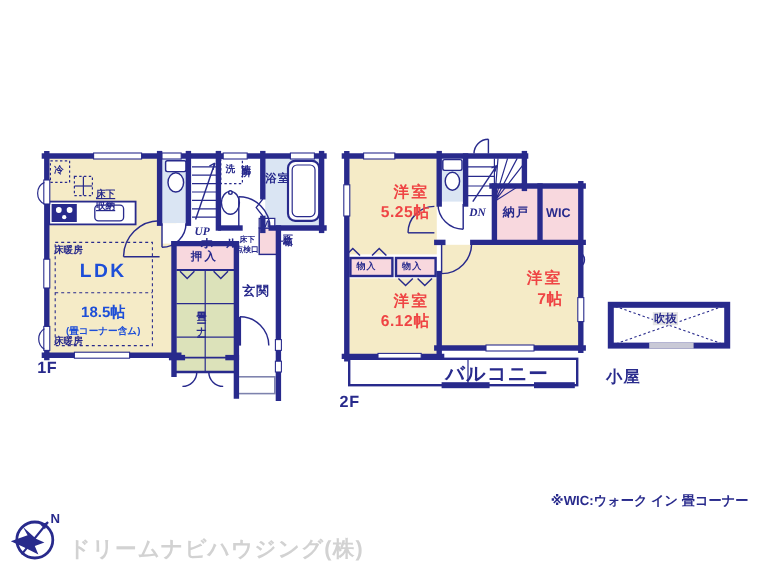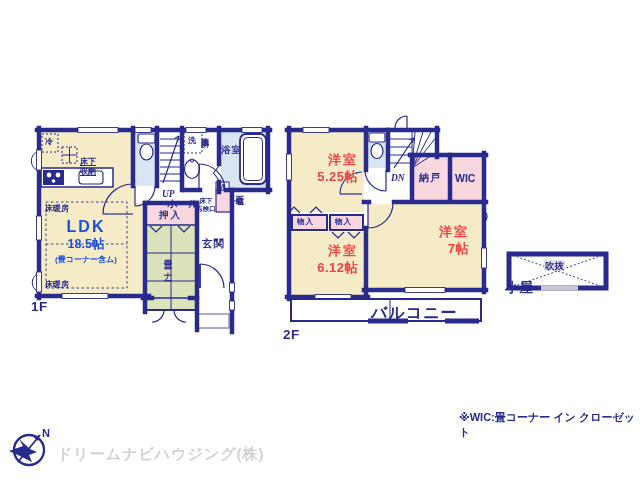--- a/index.html
+++ b/index.html
@@ -8,25 +8,25 @@
   #plan-svg{position:absolute;left:0;top:0;}
   .lbl{position:absolute;color:#282a8c;font-weight:bold;white-space:pre-line;line-height:1.2;}
   .vlbl{position:absolute;color:#282a8c;font-weight:bold;writing-mode:vertical-rl;letter-spacing:1px;line-height:1;}
   .ctr{text-align:center;}
   .ital{font-family:"Liberation Serif","DejaVu Serif",serif;font-style:italic;}
   .roomblock{position:absolute;text-align:right;color:#ef4444;font-weight:bold;line-height:1.3;}
   .roomblock .rname{font-size:13px;letter-spacing:2px;}
   .roomblock .rsize{font-size:13px;letter-spacing:0.5px;}
   .ldkblock{position:absolute;left:40px;top:218px;width:92px;text-align:center;color:#1d4ed8;font-weight:bold;}
   .ldkblock .lname{font-size:16px;letter-spacing:2px;}
-  .ldkblock .lsize{font-size:12.5px;margin-top:0;}
+  .ldkblock .lsize{font-size:12.5px;margin-top:16px;}
   .ldkblock .lnote{font-size:8px;font-weight:bold;margin-top:1px;}
   .tiny{font-size:8px;}
   .note{position:absolute;left:459px;top:410px;font-size:11px;font-weight:bold;color:#282a8c;}
-  .company{position:absolute;left:57px;top:445px;font-size:15px;font-weight:bold;color:#d2d2d2;letter-spacing:1px;}
+  .company{position:absolute;left:57px;top:445px;font-size:18px;font-weight:bold;color:#d2d2d2;letter-spacing:1px;}
   .north{position:absolute;left:42px;top:427px;font-size:11px;font-weight:bold;color:#282a8c;}
   .whitebg{background:#e5e5e5;padding:0 1px;}
 </style>
 </head>
 <body>
 
 <div id="stage">
 
 <svg id="plan-svg" width="640" height="480" viewBox="0 0 640 480">
 
@@ -286,19 +286,19 @@
   <div class="rsize">6.12帖</div>
 </div>
 <div class="roomblock" style="left:407px;top:224px;width:62px;">
   <div class="rname">洋室</div>
   <div class="rsize">7帖</div>
 </div>
 <div class="lbl" style="left:358px;top:303px;font-size:16px;letter-spacing:1px;margin-left:13px;">バルコニー</div>
 <div class="lbl" style="left:283px;top:327px;font-size:13.5px;letter-spacing:0.5px;">2F</div>
 
 <div class="lbl whitebg" style="left:544px;top:260px;font-size:9.5px;">吹抜</div>
-<div class="lbl" style="left:505px;top:280px;font-size:13.5px;letter-spacing:1px;">小屋</div>
-
-<div class="note">※WIC:畳コーナー イン クローゼット</div>
+<div class="lbl" style="left:505px;top:306px;font-size:13.5px;letter-spacing:1px;">小屋</div>
+
+<div class="note">※WIC:ウォーク イン 畳コーナー</div>
 <div class="company">ドリームナビハウジング(株)</div>
 <div class="north">N</div>
 
 </div>
 
 </body></html>

